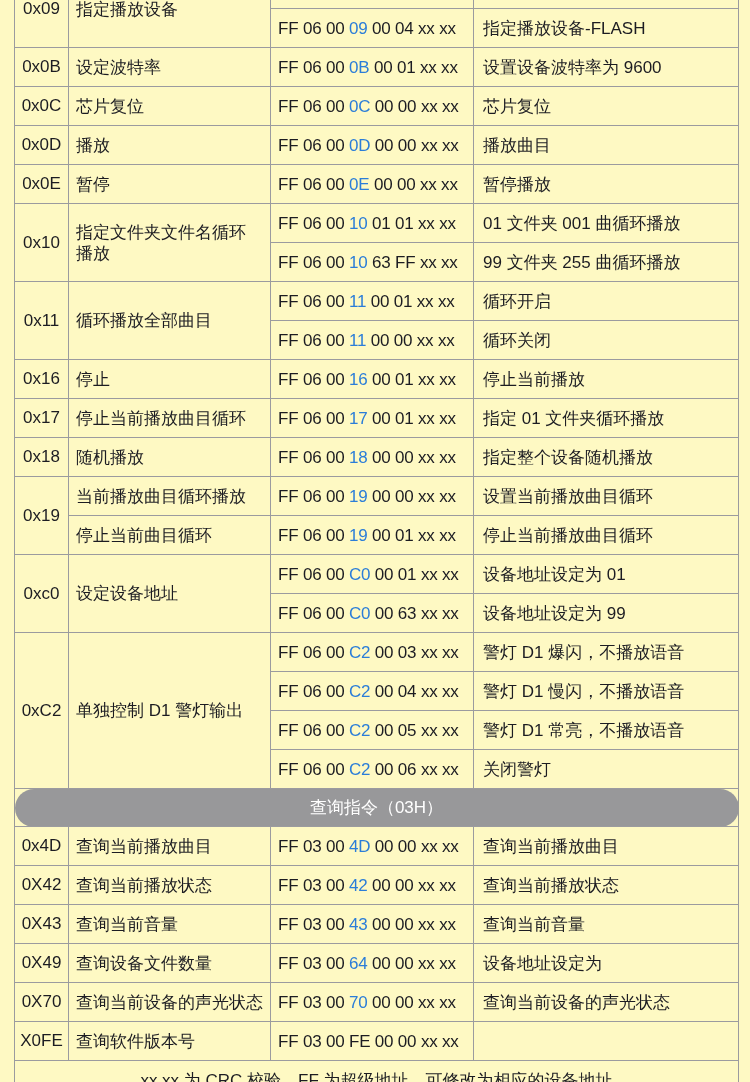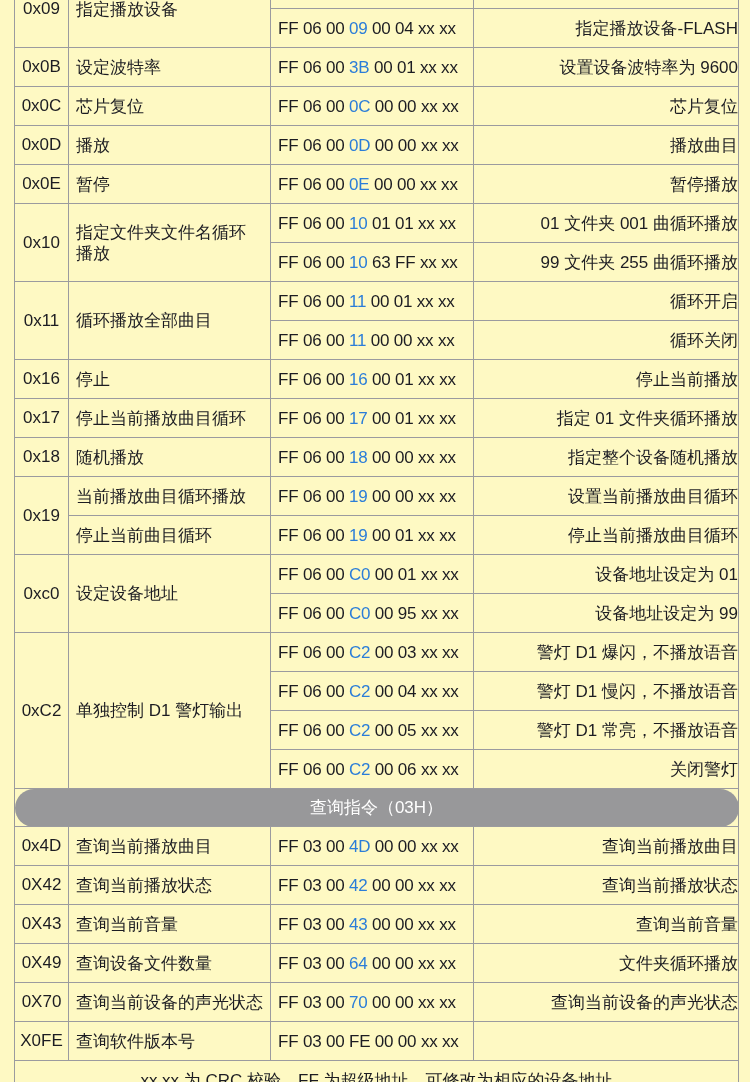--- a/index.html
+++ b/index.html
@@ -13,21 +13,21 @@
     border-collapse:collapse;table-layout:fixed;color:#1c1c22;
   }
   td{
     border:1px solid #9b9b9f;padding:0;font-size:17px;line-height:1.25;
     vertical-align:middle;height:37px;overflow:hidden;
   }
   tr.clipped td{height:36px;}
   td.code{text-align:center;padding:0 2px;}
   td.name{padding:1px 0 0 7px;white-space:pre-line;}
   td.cmd{padding:1px 0 0 7px;white-space:nowrap;letter-spacing:-0.2px;}
-  td.desc{padding:1px 0 0 9px;white-space:nowrap;text-align:right;}
+  td.desc{padding:1px 0 0 9px;white-space:nowrap;}
   .byte-blue{color:#2b7dd8;}
   td.band{
     background:#98989a;color:#ffffff;text-align:center;font-size:17px;
     border-color:#98989a;border-top-color:#9b9b9f;border-bottom-color:#9b9b9f;border-radius:19px;
   }
   td.footer{text-align:center;padding:1px 0 0 0;}
 </style>
 </head>
 <body>
 
@@ -46,21 +46,21 @@
           <td class="cmd"></td>
           <td class="desc"></td>
         </tr>
         <tr>
           <td class="cmd"><span>FF 06 00 </span><span class="byte-blue">09</span><span> 00 04 xx xx</span></td>
           <td class="desc">指定播放设备-FLASH</td>
         </tr>
         <tr>
           <td class="code">0x0B</td>
           <td class="name">设定波特率</td>
-          <td class="cmd"><span>FF 06 00 </span><span class="byte-blue">3B</span><span> 00 01 xx xx</span></td>
+          <td class="cmd"><span>FF 06 00 </span><span class="byte-blue">0B</span><span> 00 01 xx xx</span></td>
           <td class="desc">设置设备波特率为 9600</td>
         </tr>
         <tr>
           <td class="code">0x0C</td>
           <td class="name">芯片复位</td>
           <td class="cmd"><span>FF 06 00 </span><span class="byte-blue">0C</span><span> 00 00 xx xx</span></td>
           <td class="desc">芯片复位</td>
         </tr>
         <tr>
           <td class="code">0x0D</td>
@@ -124,21 +124,21 @@
           <td class="cmd"><span>FF 06 00 </span><span class="byte-blue">19</span><span> 00 01 xx xx</span></td>
           <td class="desc">停止当前播放曲目循环</td>
         </tr>
         <tr>
           <td class="code" rowspan="2">0xc0</td>
           <td class="name" rowspan="2">设定设备地址</td>
           <td class="cmd"><span>FF 06 00 </span><span class="byte-blue">C0</span><span> 00 01 xx xx</span></td>
           <td class="desc">设备地址设定为 01</td>
         </tr>
         <tr>
-          <td class="cmd"><span>FF 06 00 </span><span class="byte-blue">C0</span><span> 00 95 xx xx</span></td>
+          <td class="cmd"><span>FF 06 00 </span><span class="byte-blue">C0</span><span> 00 63 xx xx</span></td>
           <td class="desc">设备地址设定为 99</td>
         </tr>
         <tr>
           <td class="code" rowspan="4">0xC2</td>
           <td class="name" rowspan="4">单独控制 D1 警灯输出</td>
           <td class="cmd"><span>FF 06 00 </span><span class="byte-blue">C2</span><span> 00 03 xx xx</span></td>
           <td class="desc">警灯 D1 爆闪，不播放语音</td>
         </tr>
         <tr>
           <td class="cmd"><span>FF 06 00 </span><span class="byte-blue">C2</span><span> 00 04 xx xx</span></td>
@@ -170,21 +170,21 @@
         <tr>
           <td class="code">0X43</td>
           <td class="name">查询当前音量</td>
           <td class="cmd"><span>FF 03 00 </span><span class="byte-blue">43</span><span> 00 00 xx xx</span></td>
           <td class="desc">查询当前音量</td>
         </tr>
         <tr>
           <td class="code">0X49</td>
           <td class="name">查询设备文件数量</td>
           <td class="cmd"><span>FF 03 00 </span><span class="byte-blue">64</span><span> 00 00 xx xx</span></td>
-          <td class="desc">文件夹循环播放</td>
+          <td class="desc">设备地址设定为</td>
         </tr>
         <tr>
           <td class="code">0X70</td>
           <td class="name">查询当前设备的声光状态</td>
           <td class="cmd"><span>FF 03 00 </span><span class="byte-blue">70</span><span> 00 00 xx xx</span></td>
           <td class="desc">查询当前设备的声光状态</td>
         </tr>
         <tr>
           <td class="code">X0FE</td>
           <td class="name">查询软件版本号</td>

